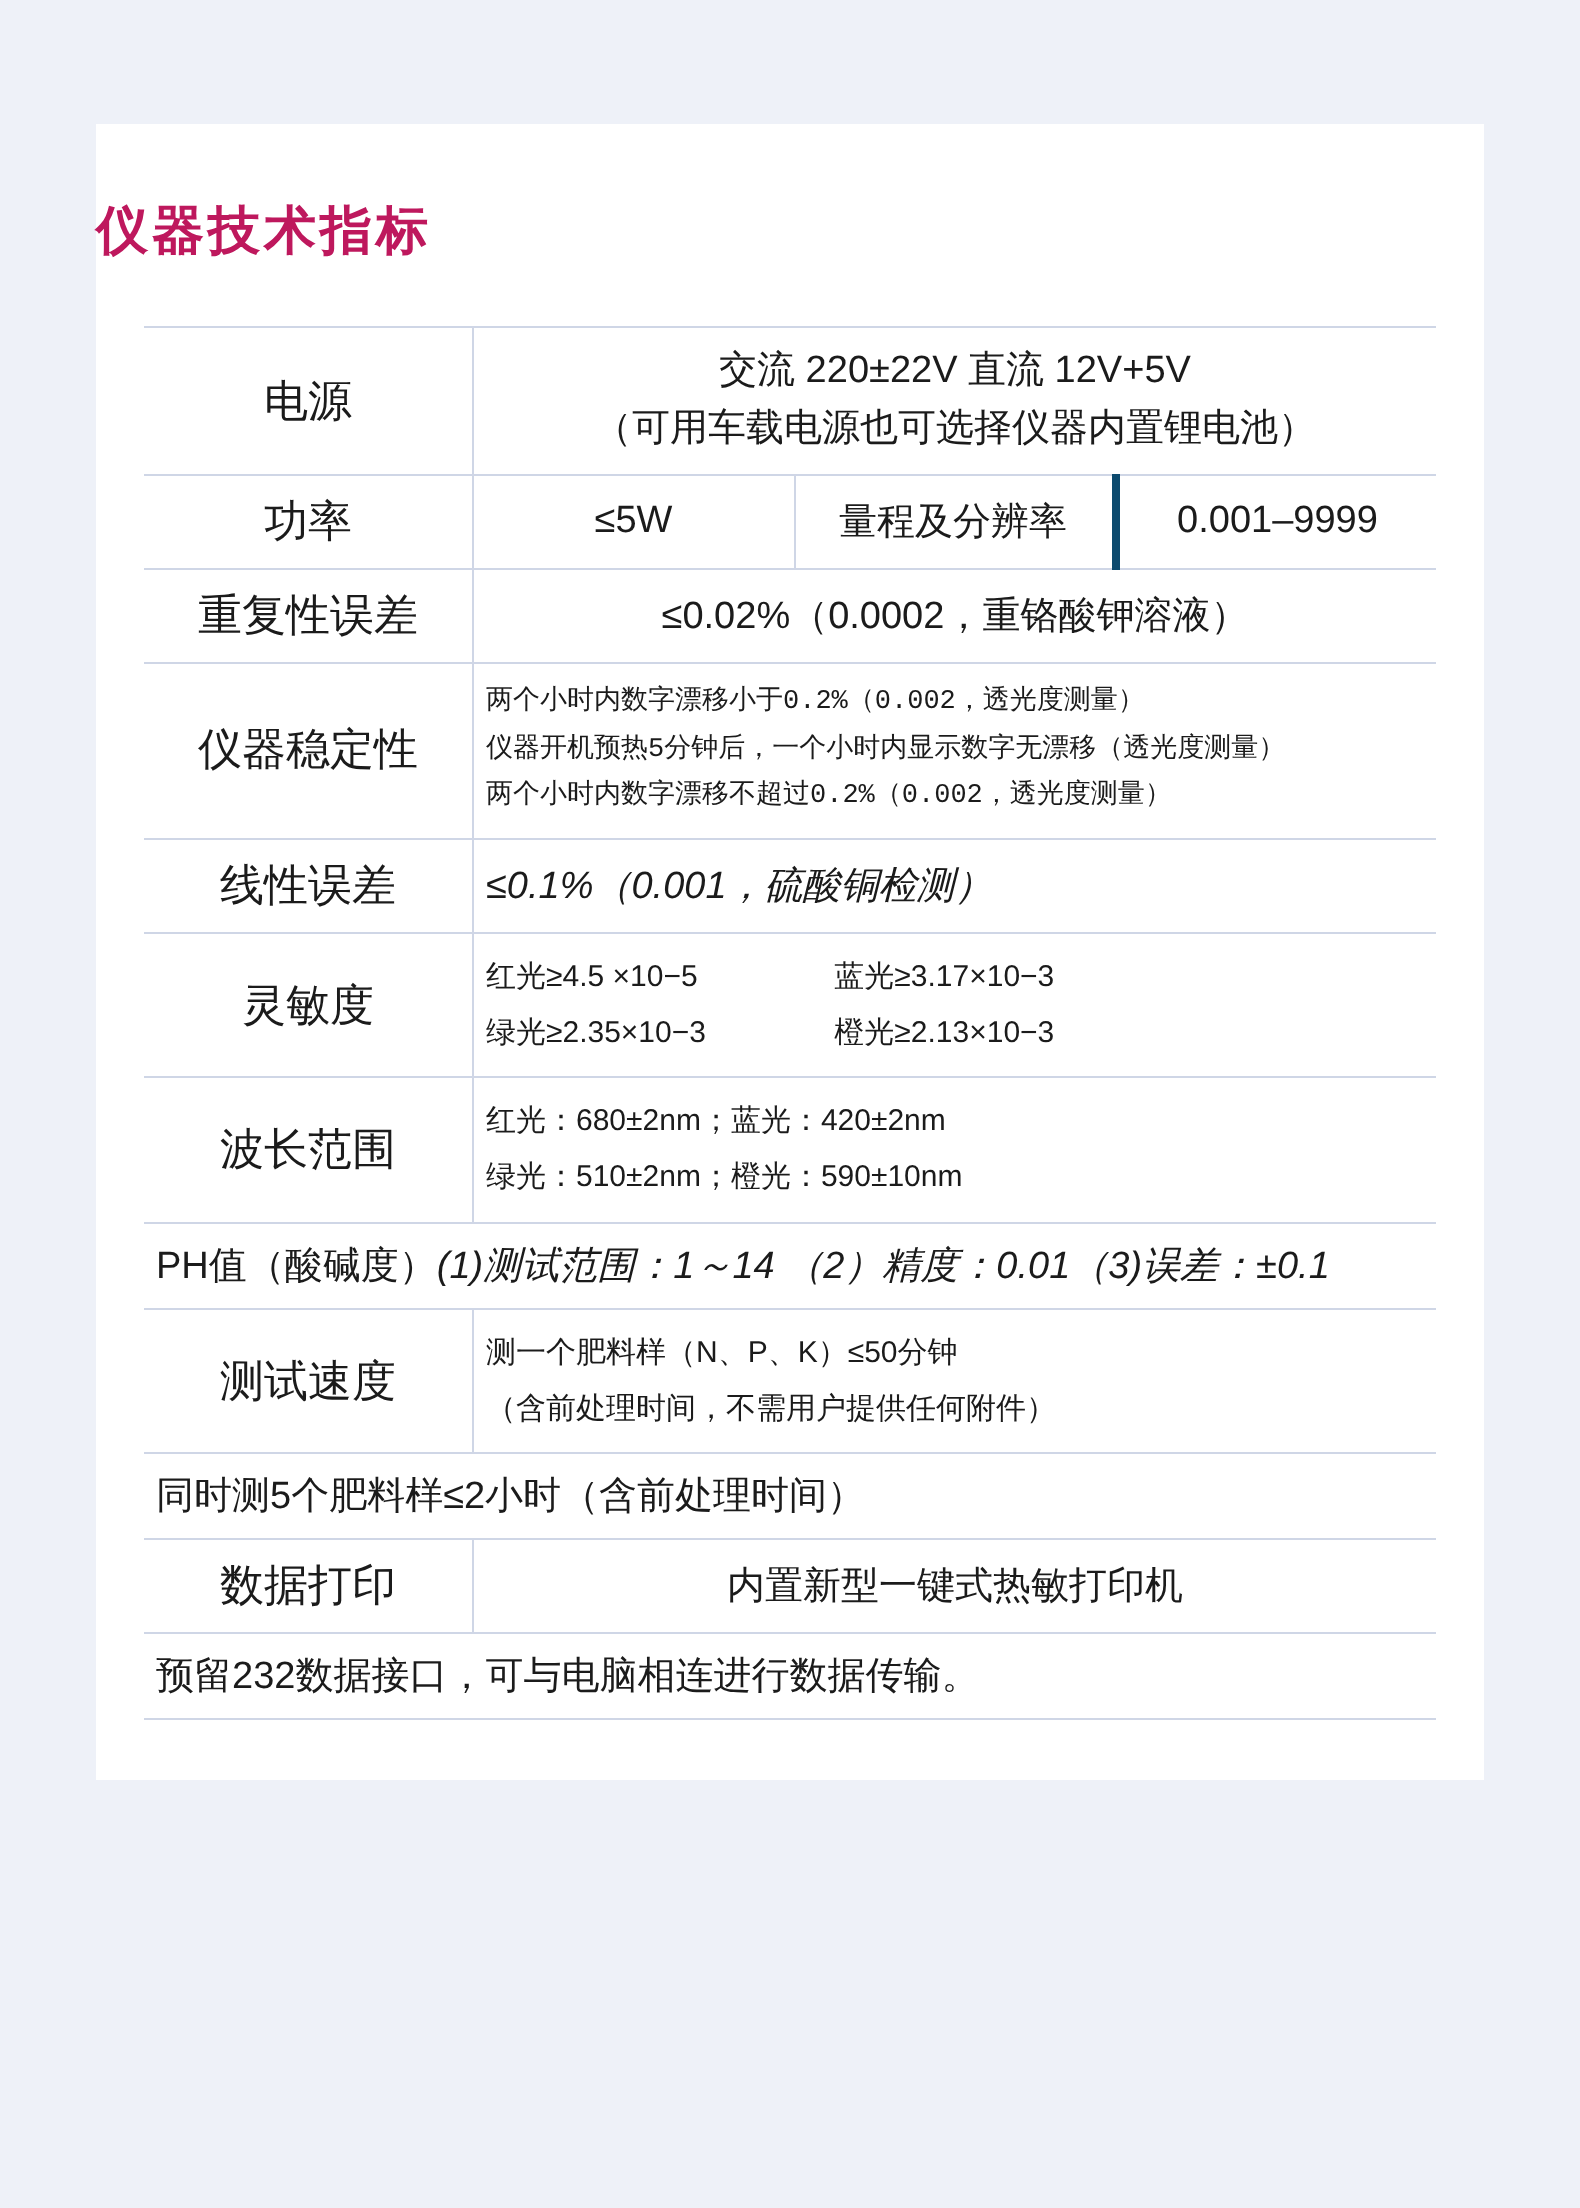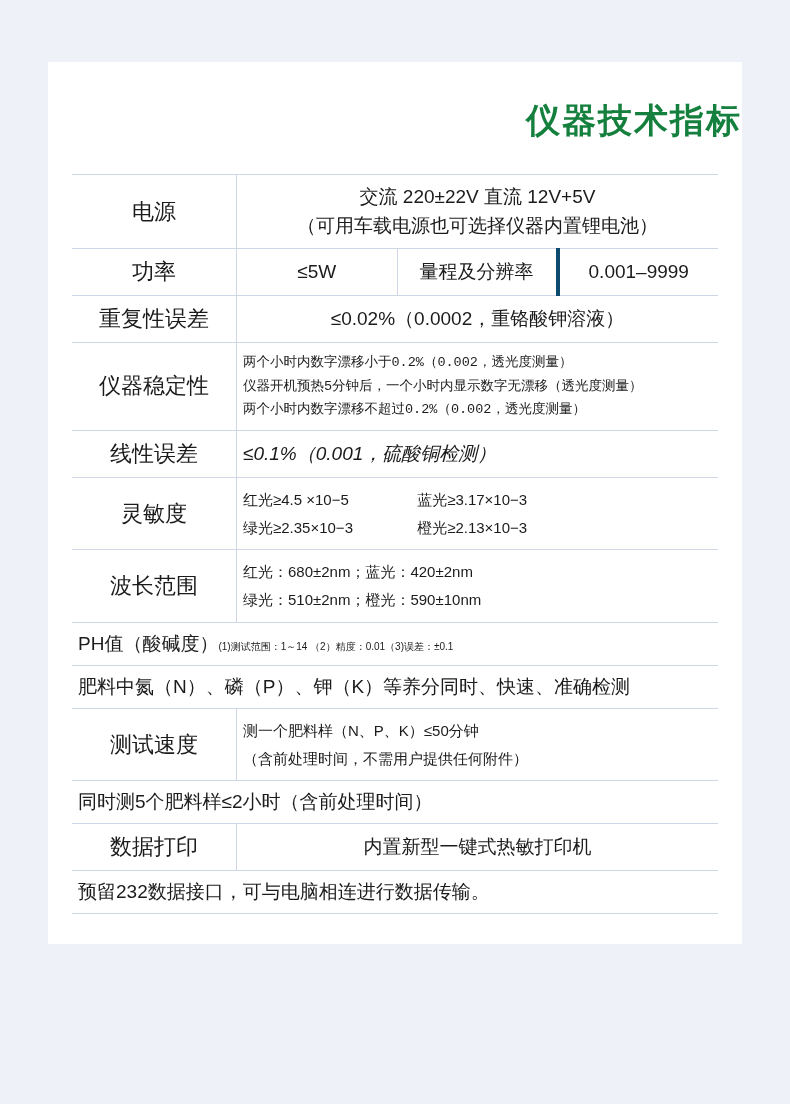--- a/index.html
+++ b/index.html
@@ -20,23 +20,23 @@
   .card {
     position: absolute;
     left: 48px;
     top: 62px;
     width: 694px;
     background: #ffffff;
     box-sizing: border-box;
     padding: 0;
   }
   .title {
-    text-align: right;
-    color: #15803d;
-    font-size: 34px;
+    text-align: left;
+    color: #be185d;
+    font-size: 26px;
     font-weight: bold;
     letter-spacing: 2px;
     padding: 36px 0 30px 0;
     margin: 0;
   }
   table.spec {
     border-collapse: collapse;
     width: 646px;
     margin: 0 24px 30px 24px;
     table-layout: fixed;
@@ -96,21 +96,22 @@
   }
   .full-left {
     text-align: left;
     font-size: 19px;
     padding-left: 14px;
   }
   .ph-row .ph-label {
     font-size: 19px;
   }
   .ph-row .ph-rest {
-    font-size: 10px;
+    font-size: 19px;
+    font-style: italic;
   }
   .sens span.col {
     display: inline-block;
   }
   .nowrap { white-space: nowrap; }
 </style>
 </head>
 <body>
 
 <div id="page">
@@ -176,23 +177,20 @@
             <div>绿光：510±2nm；橙光：590±10nm</div>
           </td>
         </tr>
 
         <tr class="ph-row">
           <td class="full-left" colspan="4">
             <span class="ph-label">PH值（酸碱度）</span><span class="ph-rest">(1)测试范围：1～14  （2）精度：0.01（3)误差：±0.1</span>
           </td>
         </tr>
 
-        <tr>
-          <td class="full-left" colspan="4">肥料中氮（N）、磷（P）、钾（K）等养分同时、快速、准确检测</td>
-        </tr>
 
         <tr>
           <td class="lbl">测试速度</td>
           <td class="small2" colspan="3">
             <div>测一个肥料样（N、P、K）≤50分钟</div>
             <div>（含前处理时间，不需用户提供任何附件）</div>
           </td>
         </tr>
 
         <tr>

